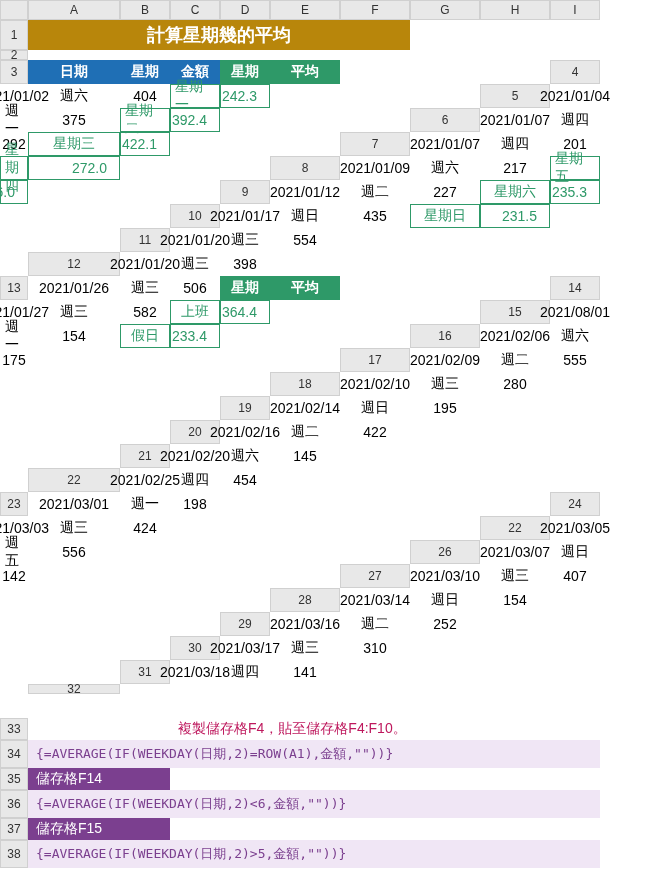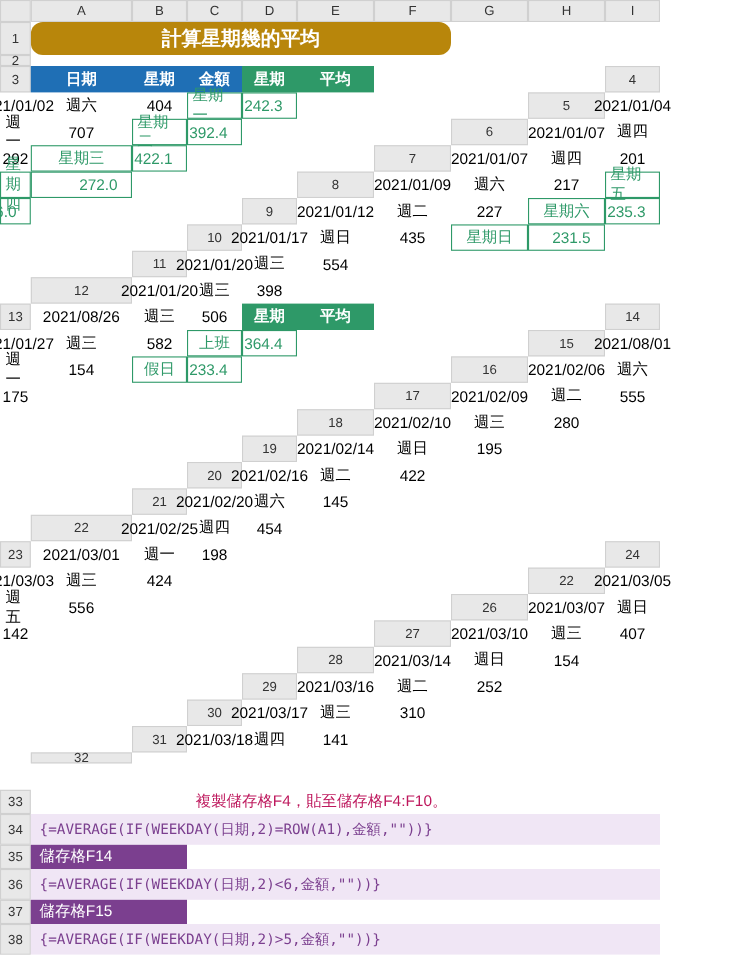--- a/index.html
+++ b/index.html
@@ -28,21 +28,21 @@
     <div class="col-header">A</div>
     <div class="col-header">B</div>
     <div class="col-header">C</div>
     <div class="col-header">D</div>
     <div class="col-header">E</div>
     <div class="col-header">F</div>
     <div class="col-header">G</div>
     <div class="col-header">H</div>
     <div class="col-header">I</div>
     <div class="row-header" style="height: 30px;">1</div>
-    <div class="cell title-row" style="grid-column: 2 / 8; height: 30px; border-radius: 11px;">
+    <div class="cell title-row" style="grid-column: 2 / 8; height: 30px;">
       <div class="cell title-text" style="width: 100%; height: 100%;">計算星期幾的平均</div>
     </div>
     <div class="cell" style="grid-column: 8 / 11; height: 30px;"></div>
     <div class="row-header row-small">2</div>
     <div class="cell row-small" style="grid-column: 2 / 11;"></div>
     <div class="row-header">3</div>
     <div class="cell hdr-blue">日期</div>
     <div class="cell hdr-blue">星期</div>
     <div class="cell hdr-blue">金額</div>
     <div class="cell hdr-green">星期</div>
@@ -55,21 +55,21 @@
     <div class="cell data-c">週六</div>
     <div class="cell data-c">404</div>
     <div class="cell green-box-cell">星期一</div>
     <div class="cell green-box-cell r">242.3</div>
     <div class="cell"></div>
     <div class="cell"></div>
     <div class="cell"></div>
     <div class="row-header">5</div>
     <div class="cell data-c">2021/01/04</div>
     <div class="cell data-c">週一</div>
-    <div class="cell data-c">707</div>
+    <div class="cell data-c">375</div>
     <div class="cell green-box-cell">星期二</div>
     <div class="cell green-box-cell r">392.4</div>
     <div class="cell"></div>
     <div class="cell"></div>
     <div class="cell"></div>
     <div class="row-header">6</div>
     <div class="cell data-c">2021/01/07</div>
     <div class="cell data-c">週四</div>
     <div class="cell data-c">292</div>
     <div class="cell green-box-cell">星期三</div>
@@ -125,21 +125,21 @@
     <div class="row-header">12</div>
     <div class="cell data-c">2021/01/20</div>
     <div class="cell data-c">週三</div>
     <div class="cell data-c">398</div>
     <div class="cell"></div>
     <div class="cell"></div>
     <div class="cell"></div>
     <div class="cell"></div>
     <div class="cell"></div>
     <div class="row-header">13</div>
-    <div class="cell data-c">2021/08/26</div>
+    <div class="cell data-c">2021/01/26</div>
     <div class="cell data-c">週三</div>
     <div class="cell data-c">506</div>
     <div class="cell hdr-green">星期</div>
     <div class="cell hdr-green">平均</div>
     <div class="cell"></div>
     <div class="cell"></div>
     <div class="cell"></div>
     <div class="row-header">14</div>
     <div class="cell data-c">2021/01/27</div>
     <div class="cell data-c">週三</div>

